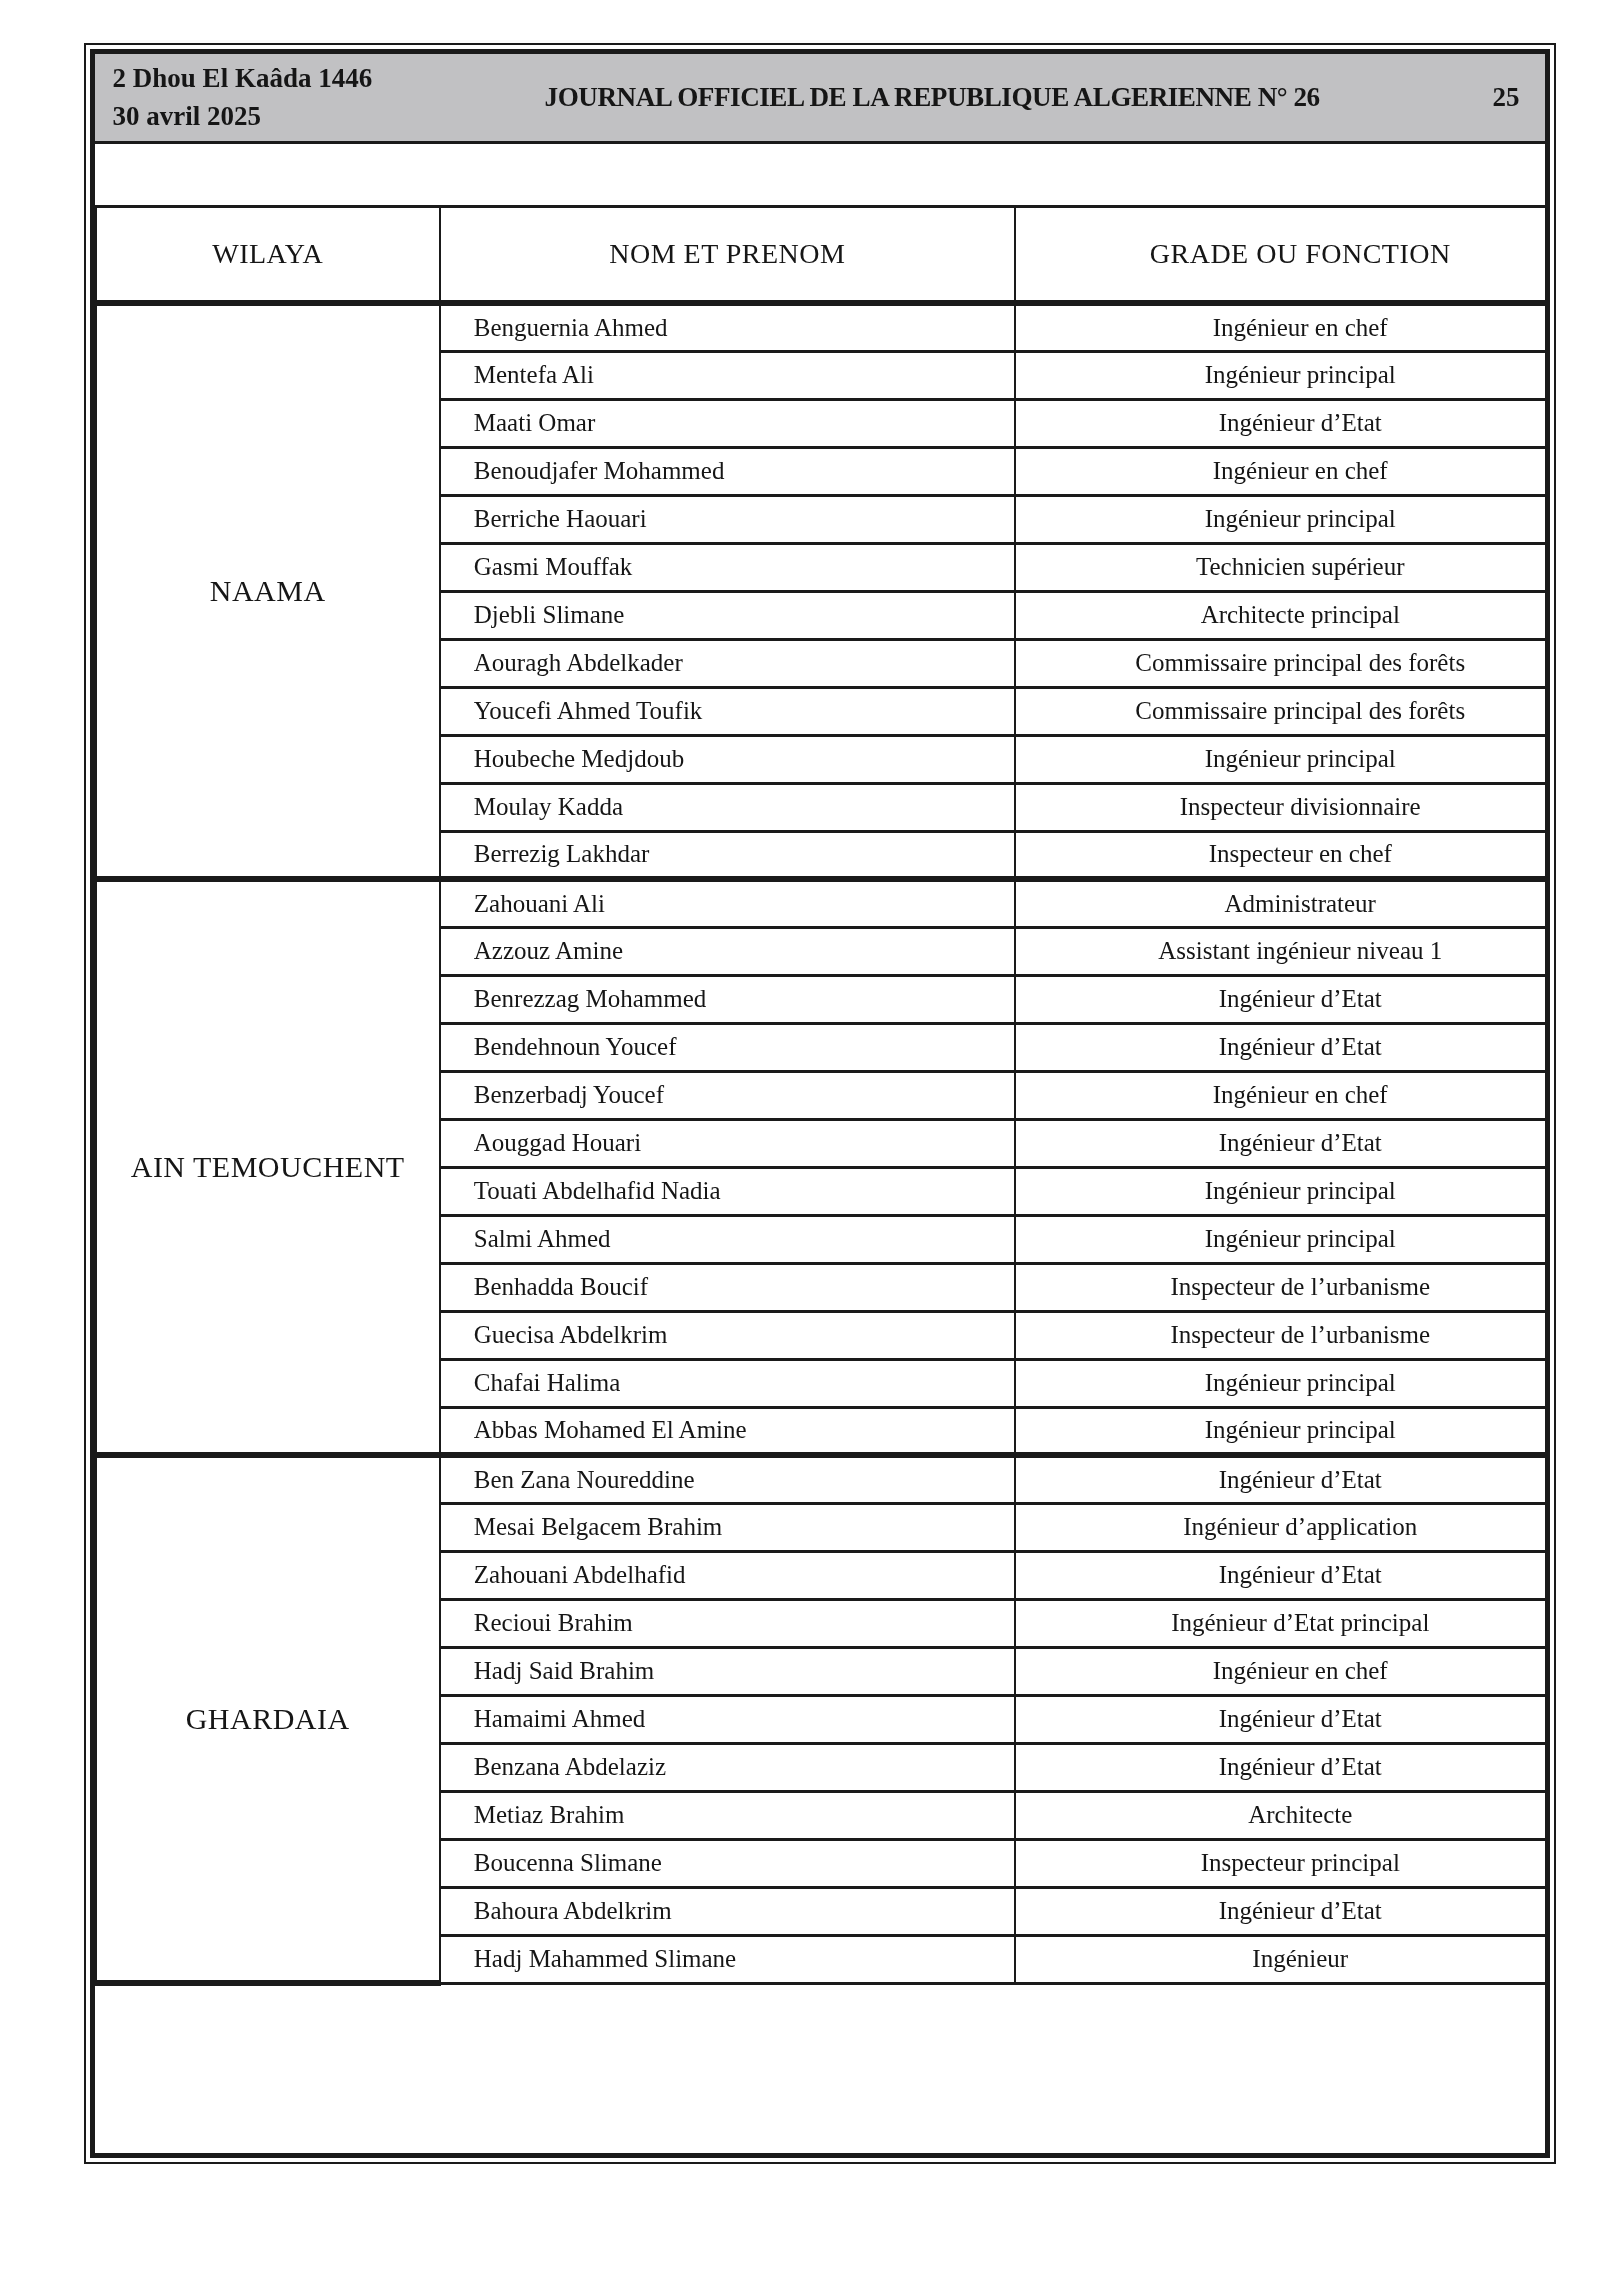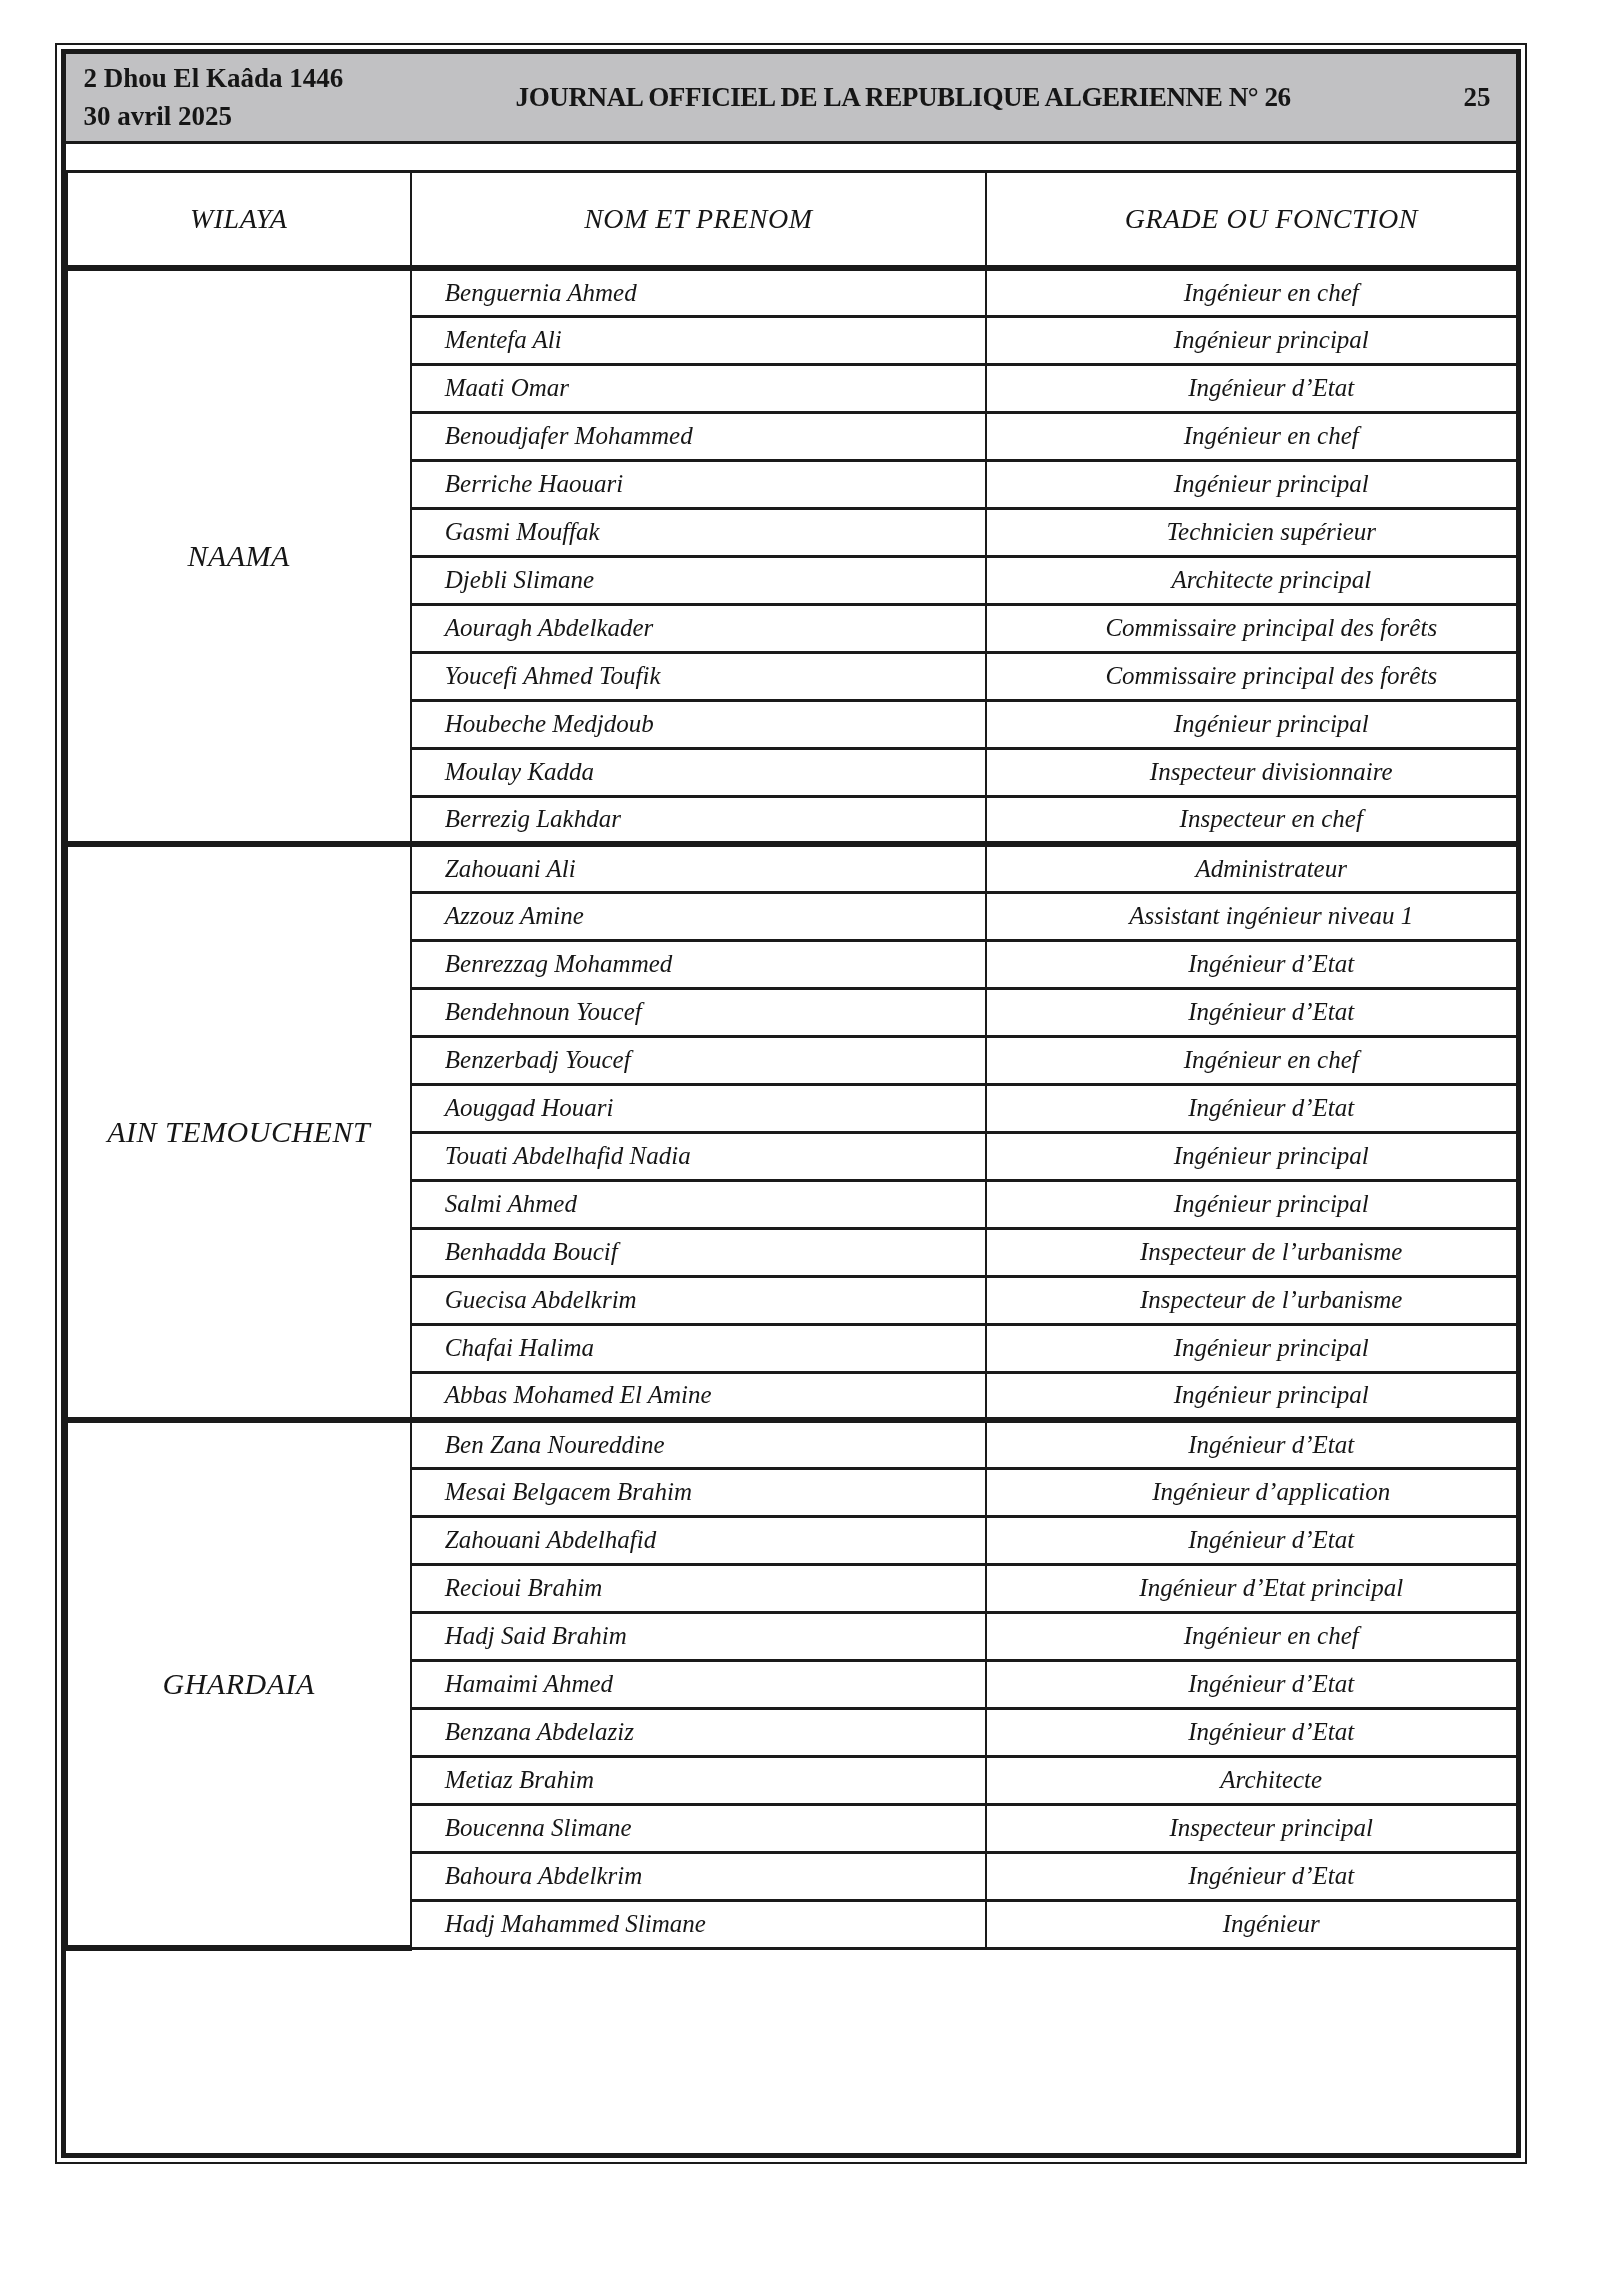--- a/index.html
+++ b/index.html
@@ -5,21 +5,21 @@
   * { margin: 0; padding: 0; box-sizing: border-box; }
   html, body {
     width: 1615px; height: 2285px;
     background: #ffffff;
     font-family: "Liberation Serif", "DejaVu Serif", serif;
     color: #161616;
     position: relative;
   }
   .page-frame {
     position: absolute;
-    left: 55px; top: 43px;
+    left: 84px; top: 43px;
     width: 1472px; height: 2121px;
     border: 2.7px solid #1a1a1a;
     padding: 3.6px;
     background: #ffffff;
   }
   .page-frame-inner {
     width: 100%; height: 100%;
     border: 5.4px solid #1a1a1a;
     background: #ffffff;
     overflow: hidden;
@@ -48,23 +48,22 @@
     transform: scaleX(0.97);
   }
   .band-page-num {
     font-weight: bold;
     font-size: 27px;
     padding-right: 26px;
   }
   table.doc-table {
     border-collapse: collapse;
     width: 1492px;
-    margin: 26px auto 0 auto;
+    margin: 61px auto 0 auto;
     table-layout: fixed;
-    font-style: italic;
   }
   .doc-table col.c1 { width: 23.1%; }
   .doc-table col.c2 { width: 38.6%; }
   .doc-table col.c3 { width: 38.3%; }
   .doc-table th, .doc-table td {
     border-left: 2.7px solid #1a1a1a;
     border-right: 2.7px solid #1a1a1a;
     border-top: 3.6px solid #1a1a1a;
     border-bottom: 3.6px solid #1a1a1a;
     background: #ffffff;

